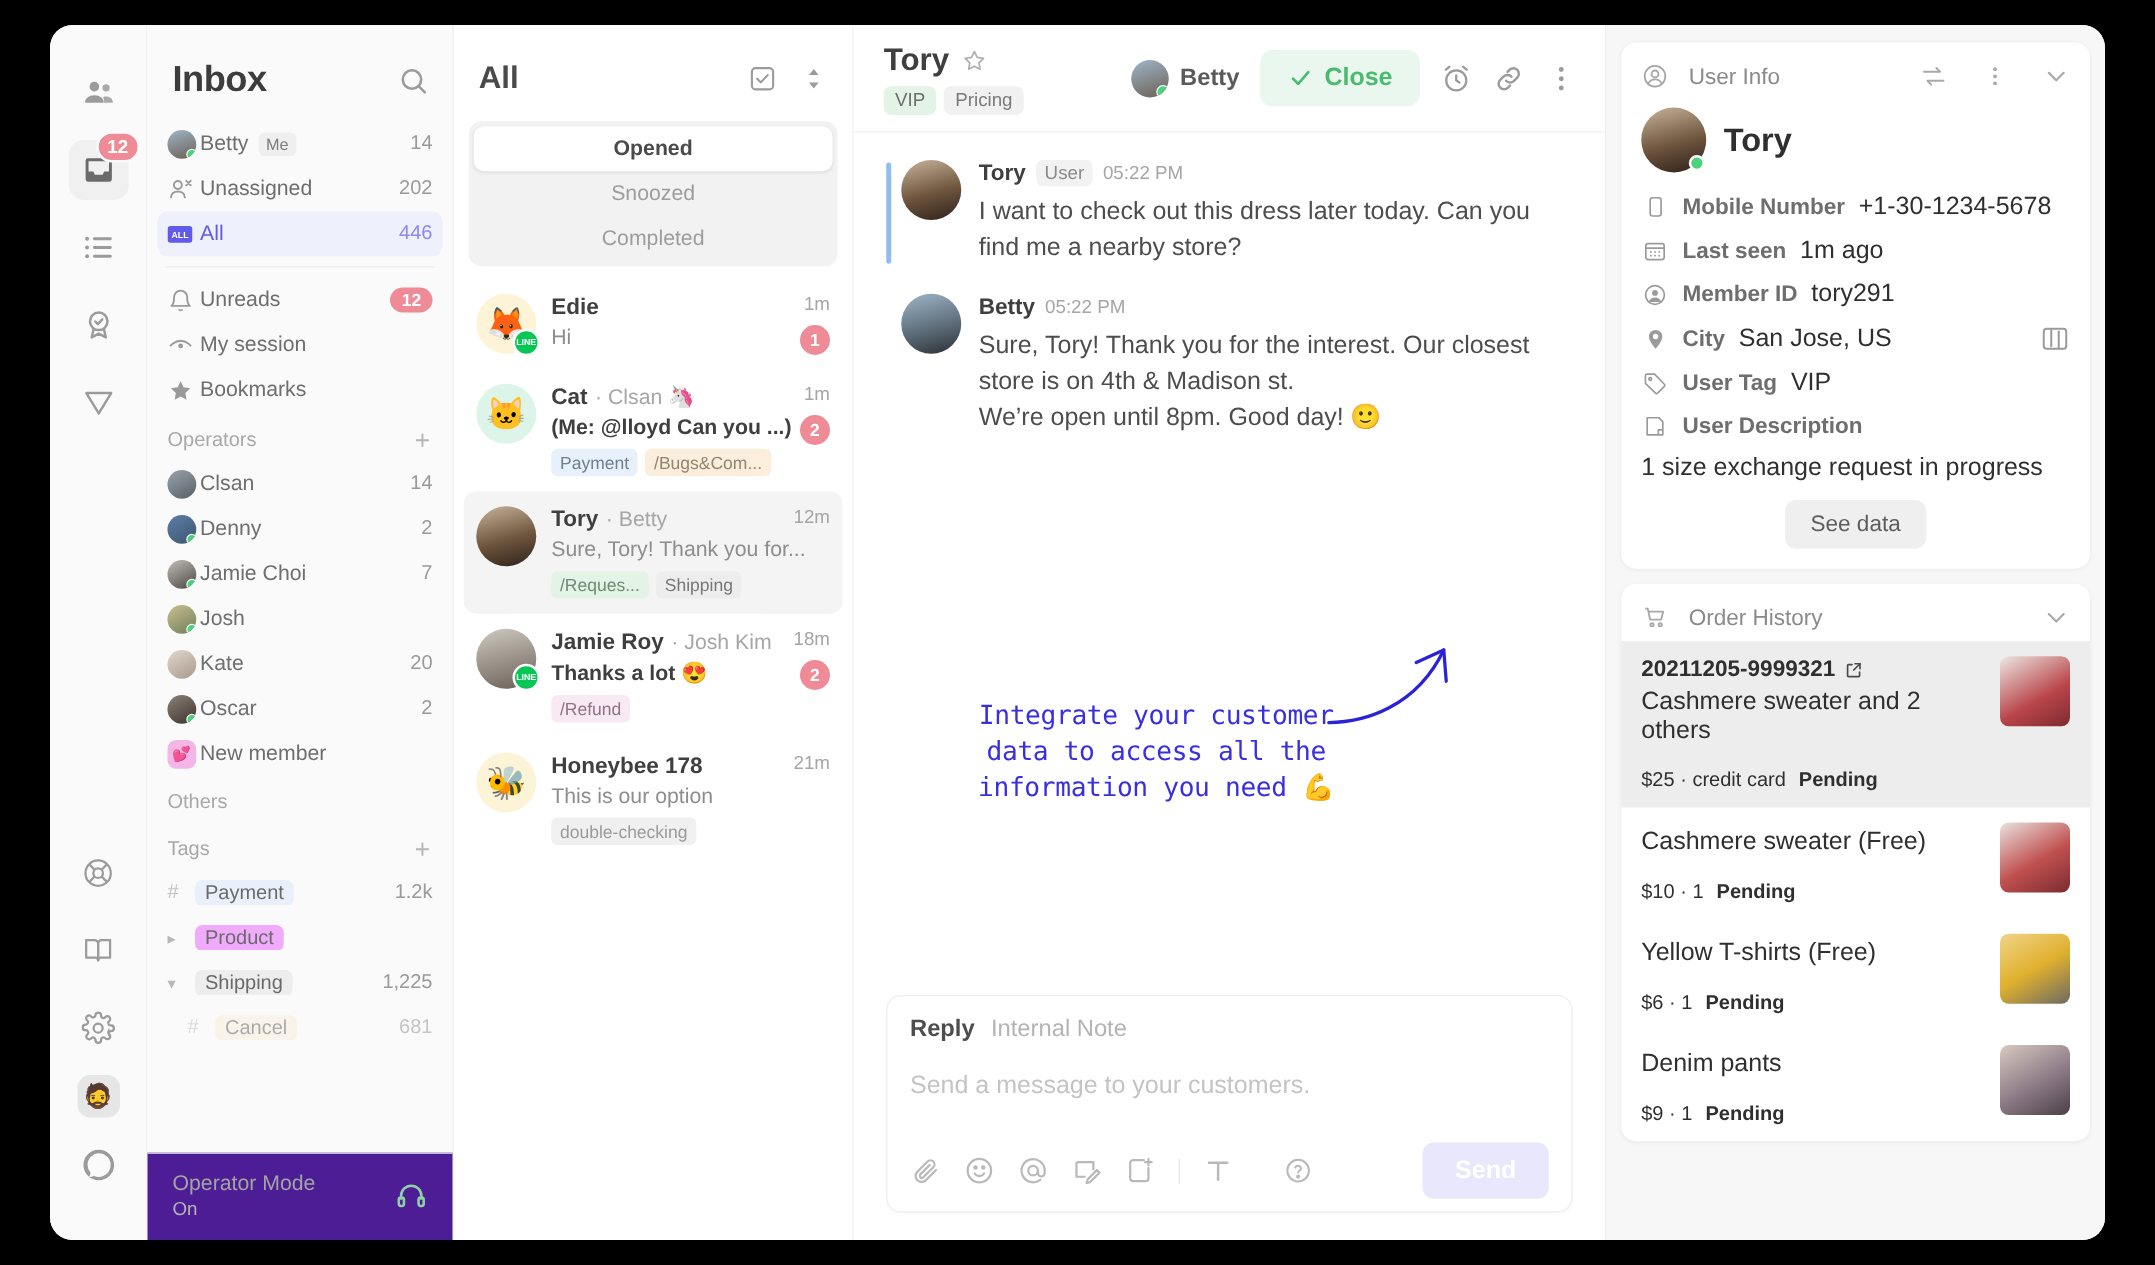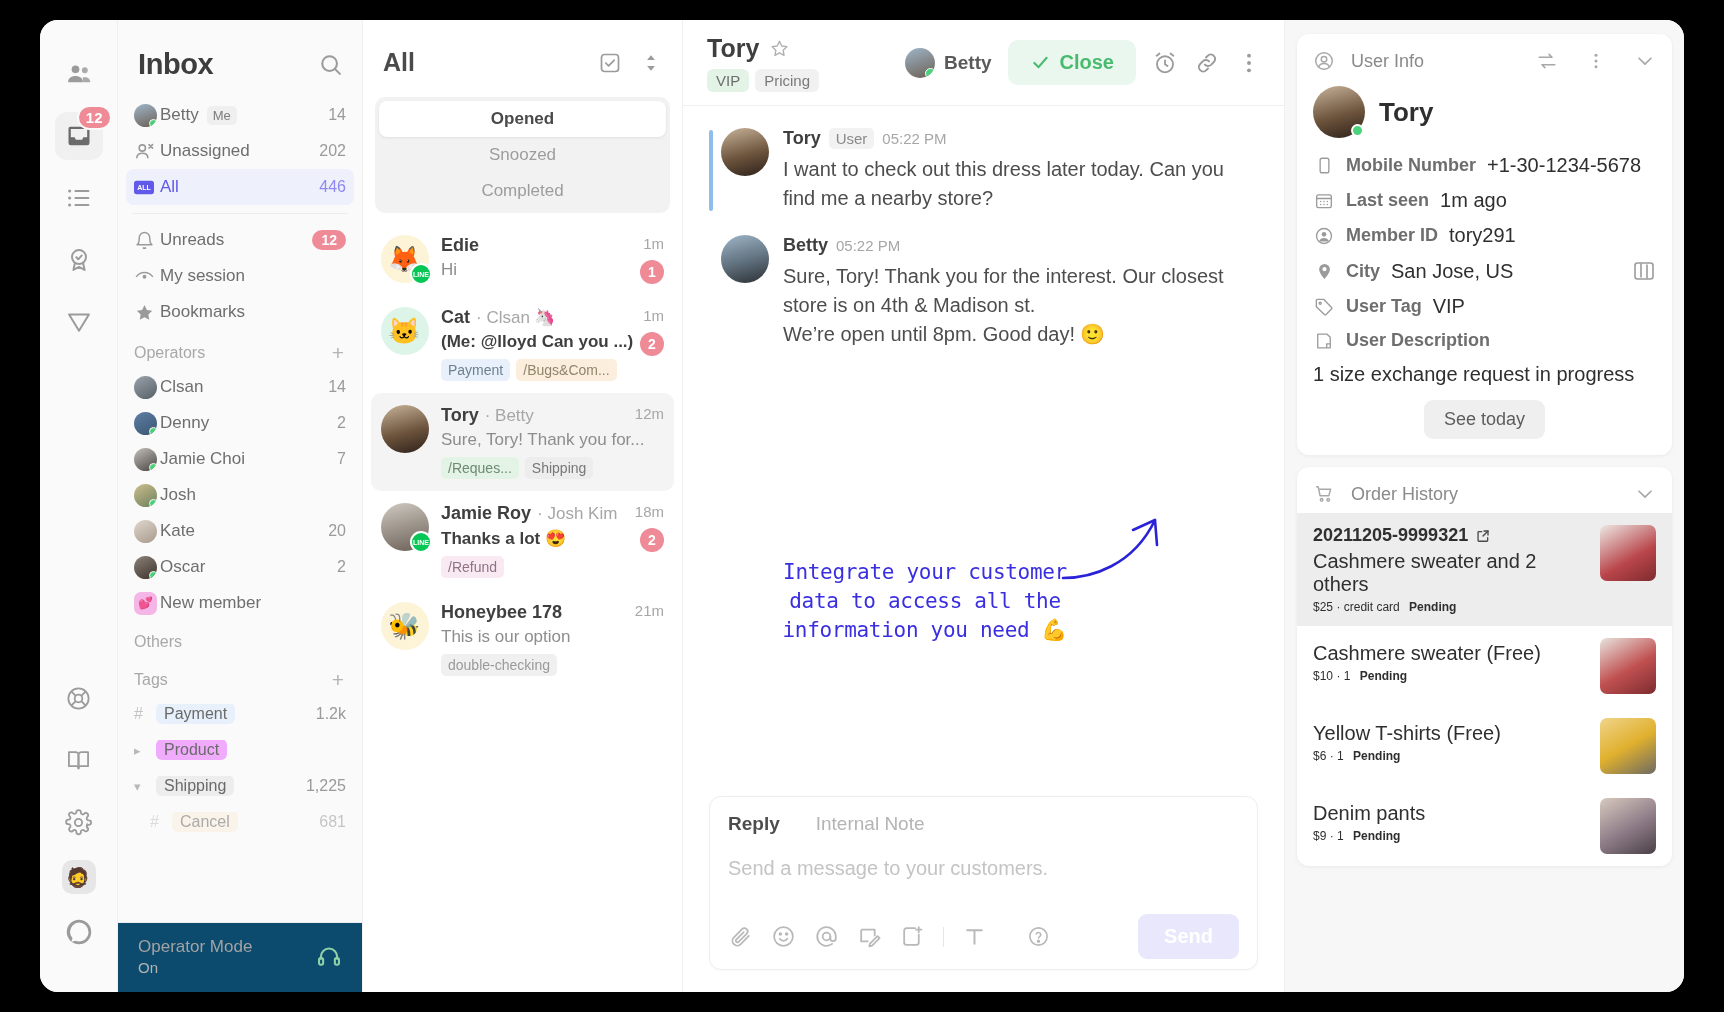--- a/index.html
+++ b/index.html
@@ -103,21 +103,21 @@
     width: 9px; height: 9px; border-radius: 50%;
     background: #4bd37b; border: 1.5px solid #fafafa;
   }
   .tag-chip { border-radius: 6px; padding: 2px 8px; font-size: 16px; }
   .hash { color: #c4c4c4; width:22px; flex:0 0 22px; font-size:16px; }
   .chev { color: #b8b8b8; width:22px; flex:0 0 22px; font-size:13px; }
   .op-mode {
     border-top: 1px solid #ececec;
     padding: 14px 20px 16px 20px;
     display:flex; align-items:center; justify-content:space-between;
-    background:#0c4a6e;
+    background:#4c1d95;
   }
   .op-mode-t { font-size: 17px; color: #a3a3a3; }
   .op-mode-s { font-size: 15px; color: #b4b4b4; margin-top: 2px; }
 
   
   .convo {
     width: 320px; flex: 0 0 320px;
     background: #fff; border-right: 1px solid #f0f0f0;
     display: flex; flex-direction: column;
   }
@@ -209,21 +209,21 @@
     position:absolute; color:#3a2fe0; font-size:21px; line-height:1.38;
     text-align:center; font-family:"DejaVu Sans Mono", monospace;
     letter-spacing:-.3px;
   }
 
   .reply-wrap { padding: 8px 26px 22px 26px; }
   .reply {
     border:1px solid #eeeeee; border-radius:12px; background:#fff;
     padding: 16px 18px 10px 18px; box-shadow:0 1px 3px rgba(0,0,0,.03);
   }
-  .reply-tabs { display:flex; gap:36px; align-items:center; }
+  .reply-tabs { display:flex; gap:13px; align-items:center; }
   .rt { font-size:19px; color:#b4b4b4; }
   .rt.on { color:#4d4d4d; font-weight:700; }
   .reply-ph { font-size:20px; color:#c4c4c4; margin-top:22px; }
   .reply-tools { display:flex; align-items:center; gap:18px; margin-top:34px; color:#b9b9b9; }
   .rt-div { width:1px; height:20px; background:#e6e6e6; }
   .send-btn {
     margin-left:auto; background:#e9e7fb; color:#fff;
     font-size:20px; font-weight:600; border-radius:9px; padding:11px 26px;
   }
 
@@ -246,21 +246,21 @@
   .info-v { font-size:20px; color:#2f2f2f; }
   .info-desc { font-size:20px; color:#2f2f2f; padding: 6px 16px 0 16px; }
   .see-more-wrap { display:flex; justify-content:center; padding:14px 0 16px 0; }
   .see-more { background:#efefef; color:#5d5d5d; font-size:18px; border-radius:9px; padding:9px 20px; }
 
   .order { display:flex; gap:12px; padding:12px 16px; align-items:flex-start; }
   .order.hl { background:#ededed; }
   .order-body { flex:1; min-width:0; }
   .order-id { font-size:18px; font-weight:700; color:#2f2f2f; display:flex; align-items:center; gap:7px; }
   .order-name { font-size:20px; color:#2f2f2f; margin-top:4px; }
-  .order-price { font-size:12px; color:#2f2f2f; margin-top:4px; }
+  .order-price { font-size:16px; color:#2f2f2f; margin-top:20px; }
   .order-price b { font-weight:700; }
   .order-thumb { width:56px;height:56px;border-radius:7px;flex:0 0 56px;overflow:hidden; }
 
   svg { display:block; }
 </style>
 </head>
 <body>
 
 <div id="app">
 
@@ -904,21 +904,21 @@
           <svg width="20" height="20" viewBox="0 0 24 24" fill="none" stroke="currentColor" stroke-width="1.6" stroke-linejoin="round">
               <path d="M4.5 3.8h11.2L19.5 7.6v12.6H4.5z"></path>
               <path d="M15.2 20v-4.6h4.3"></path>
             </svg>
         </span>
         <span class="info-k">User Description</span>
       </div>
       <div class="info-desc">1 size exchange request in progress</div>
 
       <div class="see-more-wrap">
-        <span class="see-more">See today</span>
+        <span class="see-more">See data</span>
       </div>
     </div>
 
     <div class="card">
       <div class="card-hd">
         <span class="card-hd-ico">
           <svg width="22" height="22" viewBox="0 0 24 24" fill="none" stroke="currentColor" stroke-width="1.6" stroke-linejoin="round">
               <path d="M3.5 4.2h2.2l2 9.6h9.6l1.9-7H7"></path>
               <circle cx="9.4" cy="18.4" r="1.4"></circle>
               <circle cx="16.6" cy="18.4" r="1.4"></circle>

